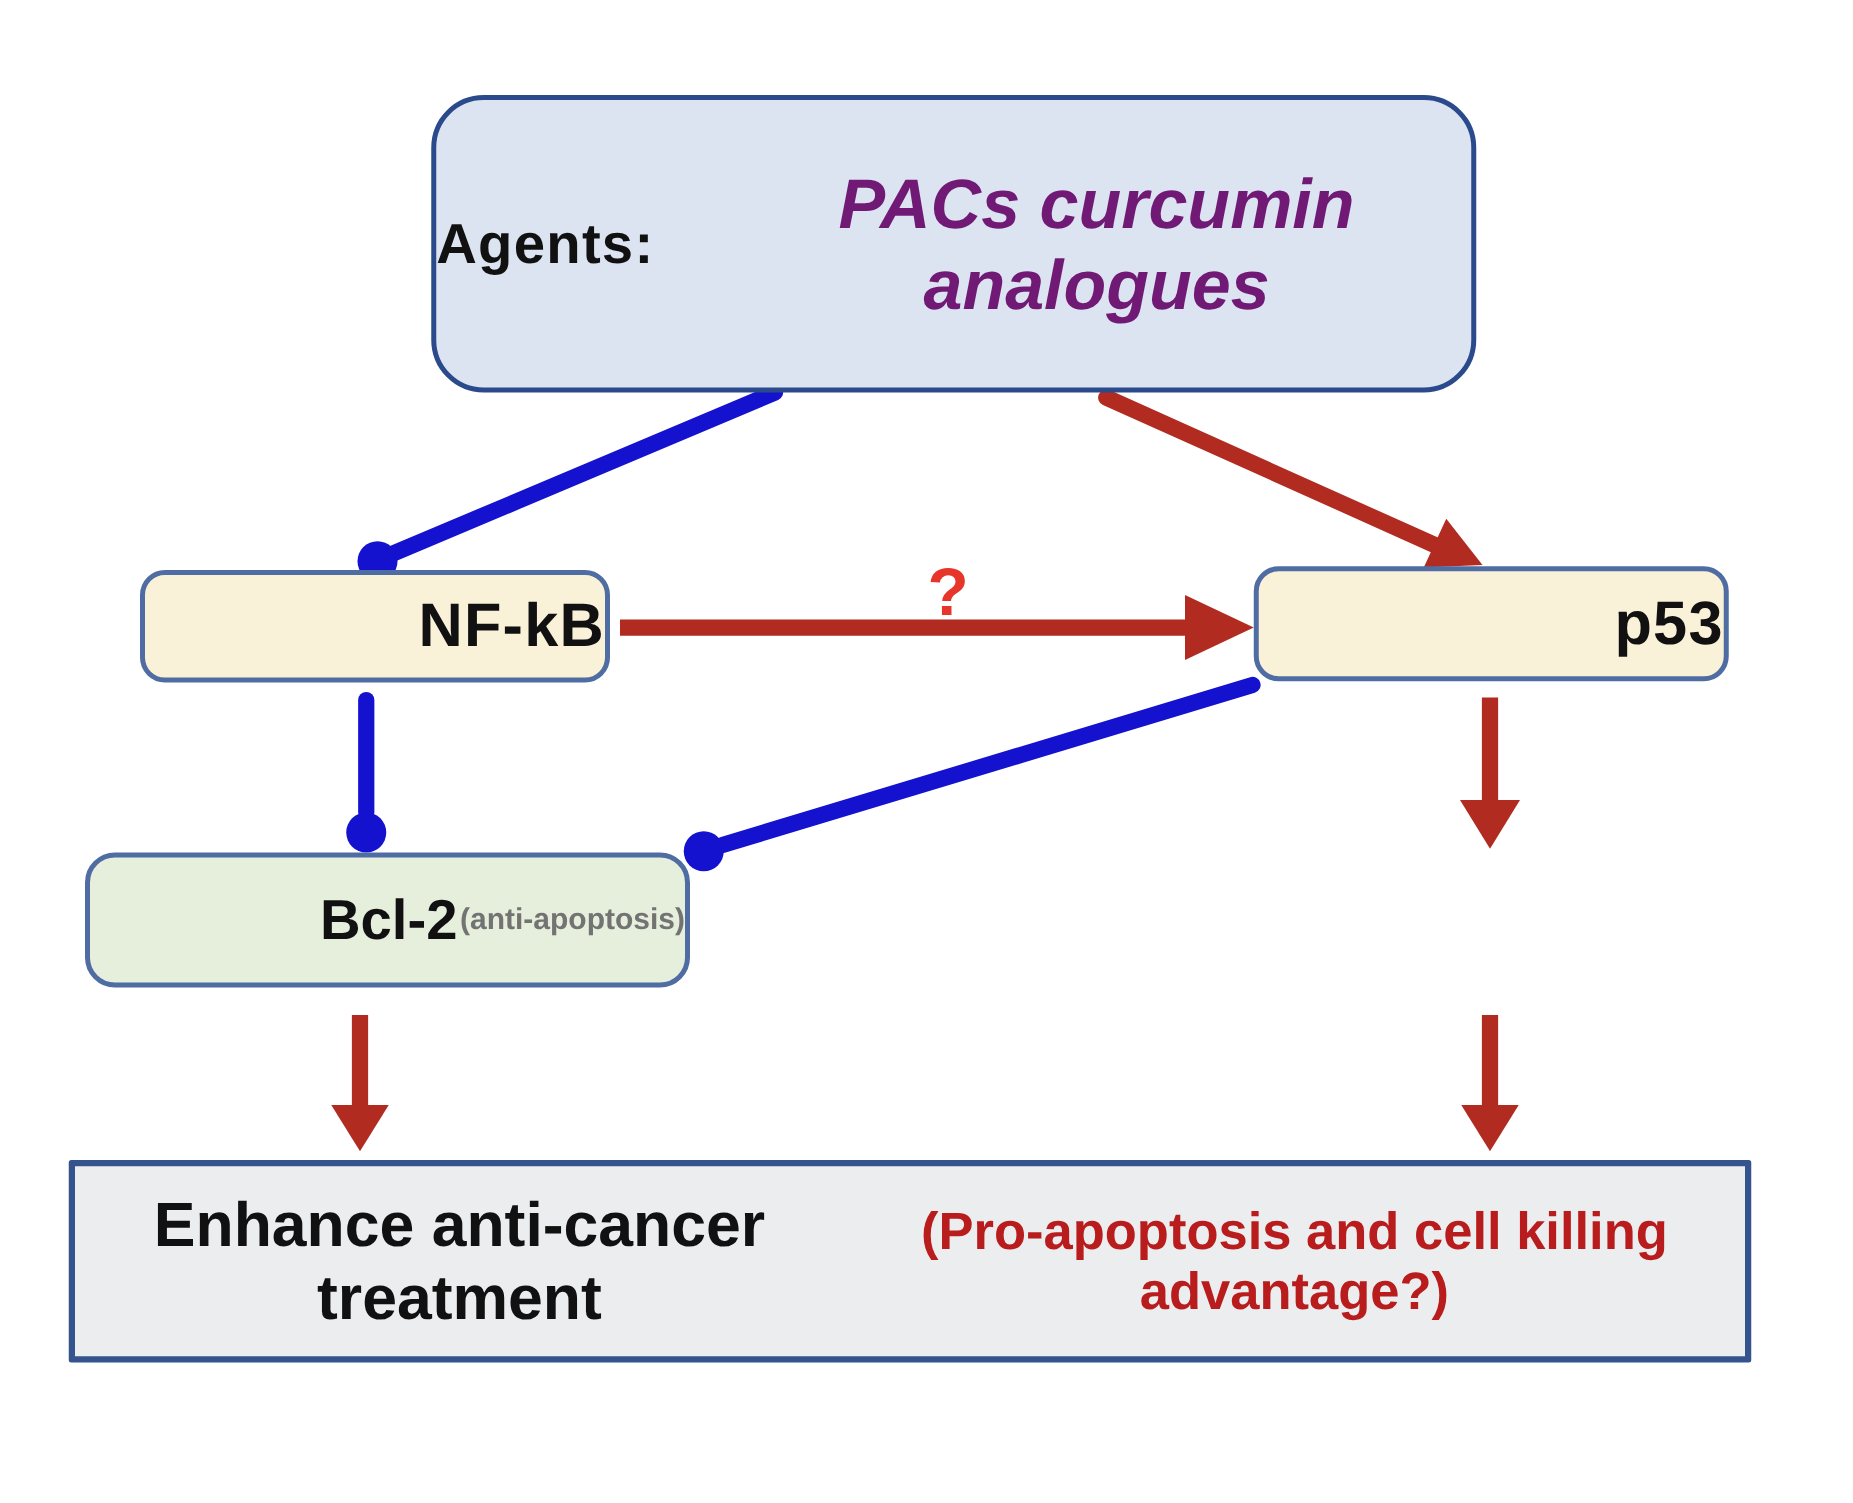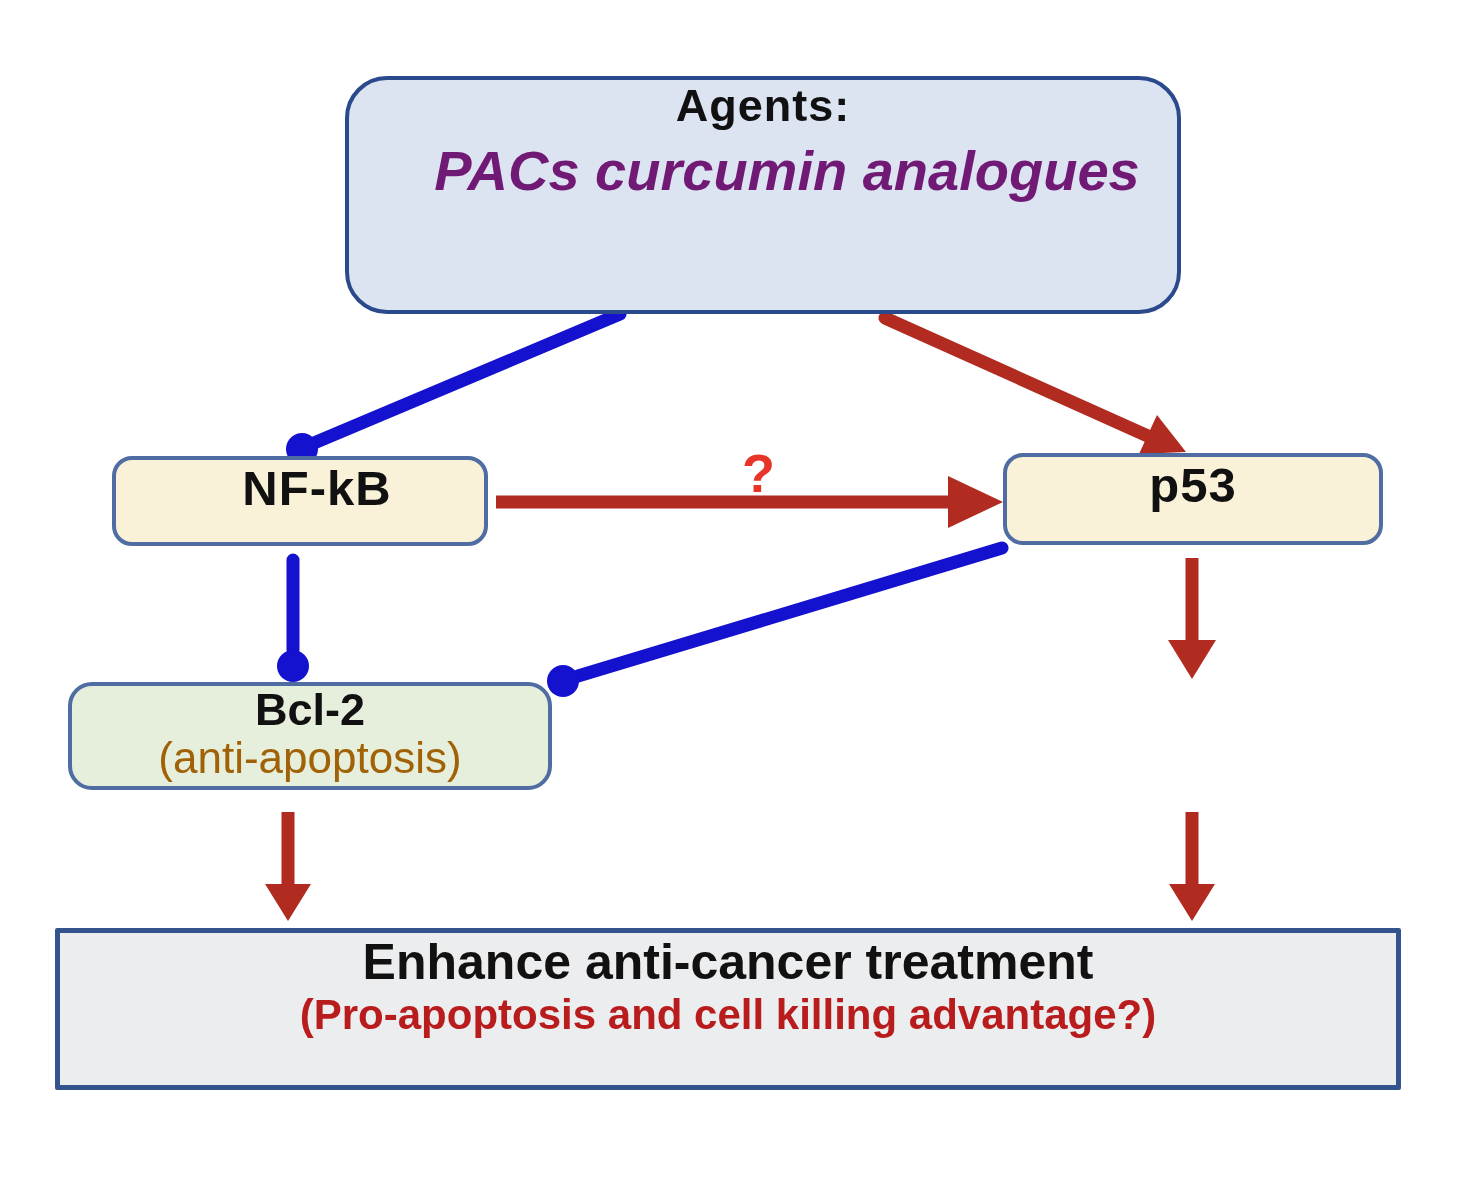--- a/index.html
+++ b/index.html
@@ -19,23 +19,23 @@
     position: absolute;
     left: 0; top: 0;
     width: 1482px;
     height: 1202px;
     z-index: 1;
   }
   .node {
     position: absolute;
     box-sizing: border-box;
     display: flex;
-    flex-direction: column;
+    flex-direction: row;
     align-items: center;
-    justify-content: flex-start;
+    justify-content: flex-end;
     text-align: center;
     z-index: 2;
   }
   .node-agents {
     left: 345px; top: 76px;
     width: 836px; height: 238px;
     background: #dce4f2;
     border: 4px solid #2b4a8c;
     border-radius: 42px;
     gap: 6px;
@@ -74,23 +74,23 @@
   }
   .node-bcl2 { left: 68px; top: 682px; width: 484px; height: 108px; }
   .node-bax  { left: 938px; top: 684px; width: 488px; height: 122px; }
   .effector-label {
     font-size: 45px;
     font-weight: bold;
     color: #111111;
     line-height: 1.05;
   }
   .effector-sub {
-    font-size: 44px;
-    font-weight: normal;
-    color: #a16207;
+    font-size: 24px;
+    font-weight: bold;
+    color: #737373;
     line-height: 1.05;
   }
   .node-outcome {
     left: 55px; top: 928px;
     width: 1346px; height: 162px;
     background: #ecedef;
     border: 5px solid #35548e;
     border-radius: 2px;
     gap: 0;
   }

